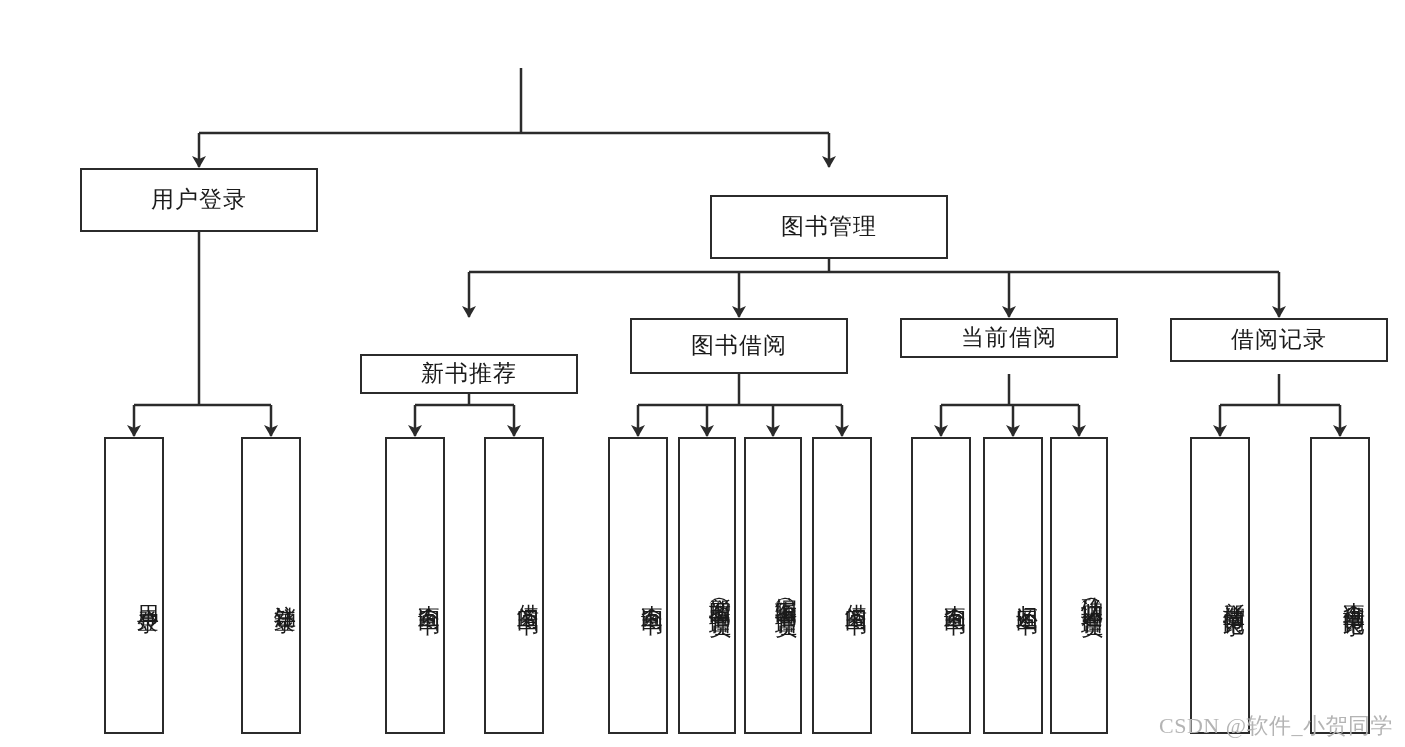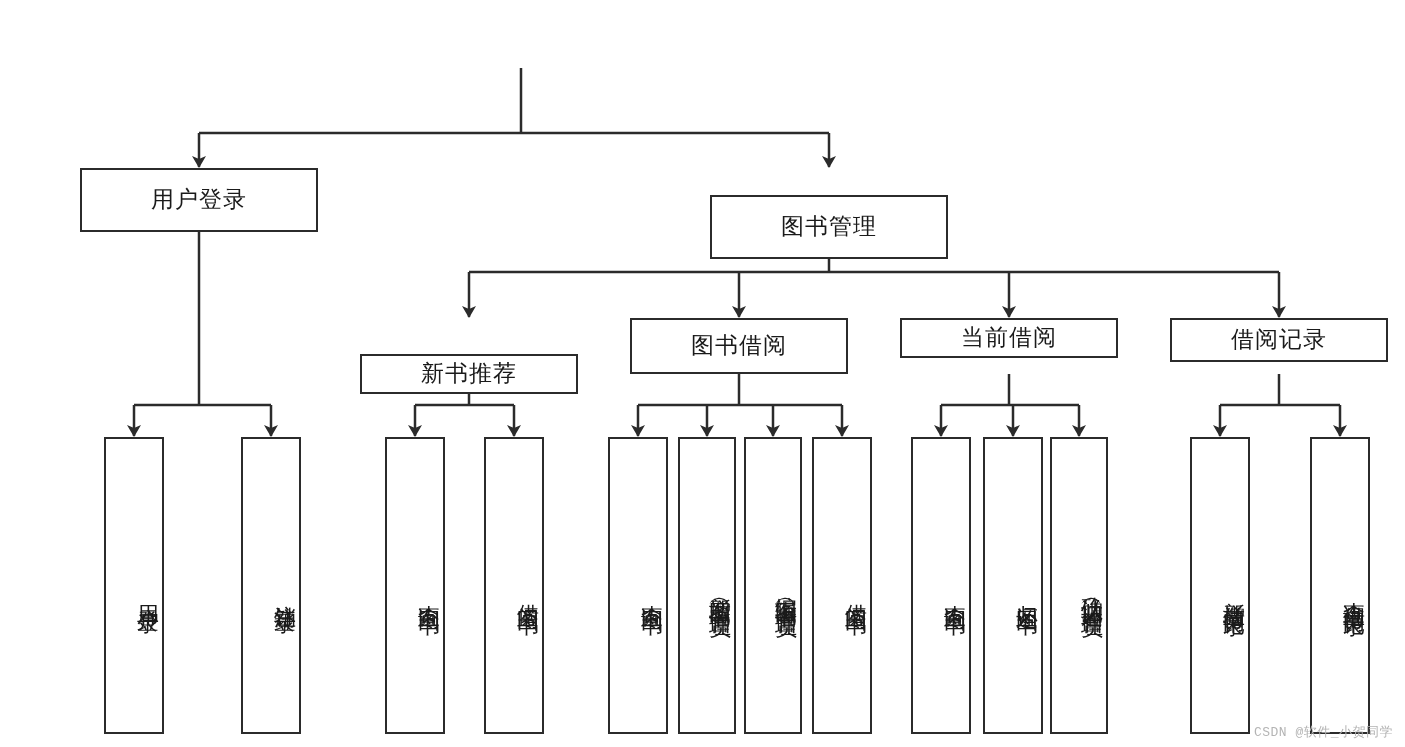--- a/index.html
+++ b/index.html
@@ -51,25 +51,25 @@
   }
   .node.vert .label {
     writing-mode: vertical-rl;
     text-orientation: upright;
     white-space: nowrap;
   }
   #watermark {
     position: absolute;
     right: 12px;
     bottom: 6px;
-    font-size: 13px;
+    font-size: 22px;
     color: #b4b4b4;
     letter-spacing: 0.5px;
     white-space: nowrap;
-    font-family: Liberation Mono, monospace;
+    font-family: Liberation Serif, serif;
   }
 </style>
 </head>
 <body>
 
 <div id="canvas">
 
   <svg id="edges" viewBox="0 0 1405 747" width="1405" height="747" xmlns="http://www.w3.org/2000/svg">
     <defs>
       <marker id="arrow" viewBox="0 0 12 14" refX="11" refY="7" markerWidth="12" markerHeight="14" orient="auto-start-reverse" markerUnits="userSpaceOnUse">

